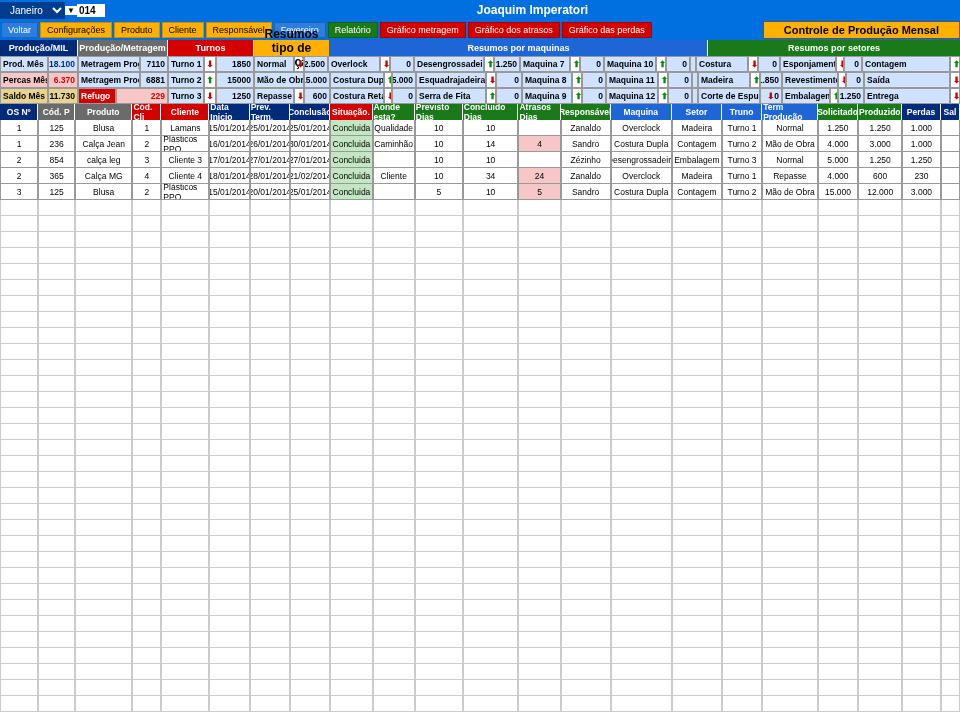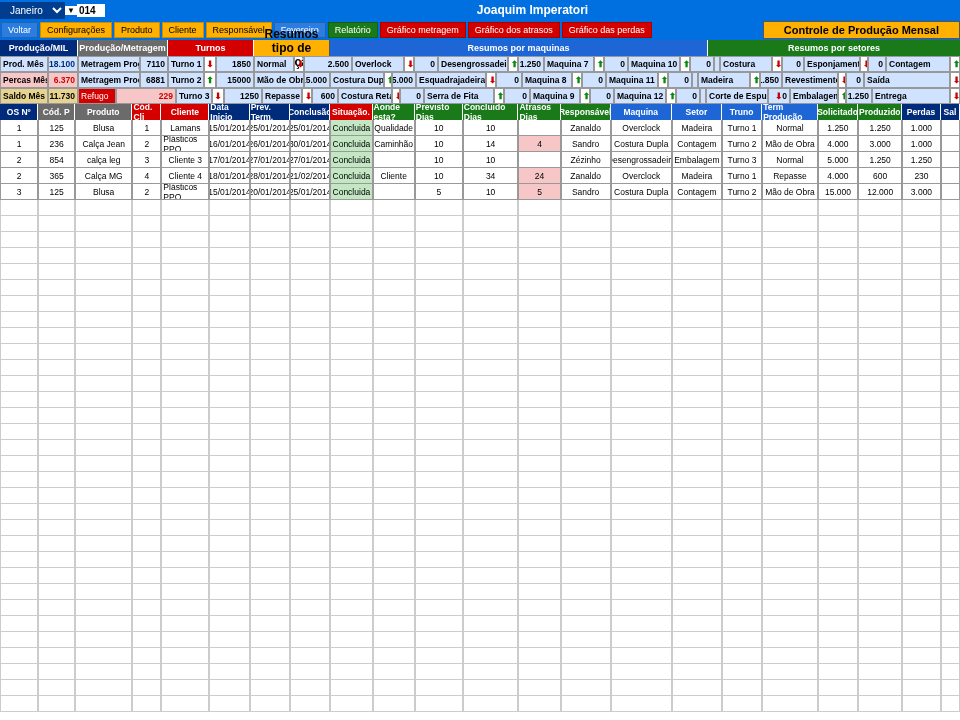--- a/index.html
+++ b/index.html
@@ -105,21 +105,21 @@
     <div class="cell cell-val" style="width:28px">7110</div>
     <div class="cell cell-label" style="width:36px">Turno 1</div>
     <div class="cell" style="width:12px;justify-content:center">
         <span class="arr-dn">⬇</span>
       </div>
     <div class="cell cell-val" style="width:38px">1850</div>
     <div class="cell cell-label" style="width:40px">Normal</div>
     <div class="cell" style="width:10px">
         <span class="arr-dn">⬇</span>
       </div>
-    <div class="cell cell-val" style="width:48px">2.500</div>
+    <div class="cell cell-val" style="width:24px">2.500</div>
     <div class="cell cell-label" style="width:52px">Overlock</div>
     <div class="cell" style="width:10px">
         <span class="arr-dn">⬇</span>
       </div>
     <div class="cell cell-val" style="width:24px">0</div>
     <div class="cell cell-label" style="width:70px">Desengrossadeira</div>
     <div class="cell" style="width:10px">
         <span class="arr-up">⬆</span>
       </div>
     <div class="cell cell-val" style="width:26px">1.250</div>
@@ -197,22 +197,22 @@
     <div class="cell cell-val" style="width:18px">0</div>
     <div class="cell cell-label" style="flex:1">Saída</div>
     <div class="cell" style="width:10px">
         <span class="arr-dn">⬇</span>
       </div>
   </div>
 
   <div class="summary-row">
     <div class="cell cell-label-gold" style="width:48px">Saldo Mês</div>
     <div class="cell cell-val" style="width:30px;background:#e6d38f">11.730</div>
-    <div class="cell" style="width:38px;background:#d40000;color:#fff;font-weight:normal">Refugo</div>
-    <div class="cell cell-val" style="width:60px;background:#f7c7c7;color:#c00">229</div>
+    <div class="cell" style="width:38px;background:#d40000;color:#fff;font-weight:bold">Refugo</div>
+    <div class="cell cell-val" style="width:52px;background:#f7c7c7;color:#c00">229</div>
     <div class="cell cell-label" style="width:36px">Turno 3</div>
     <div class="cell" style="width:12px;justify-content:center">
         <span class="arr-dn">⬇</span>
       </div>
     <div class="cell cell-val" style="width:38px">1250</div>
     <div class="cell cell-label" style="width:40px">Repasse</div>
     <div class="cell" style="width:10px">
         <span class="arr-dn">⬇</span>
       </div>
     <div class="cell cell-val" style="width:26px">600</div>

